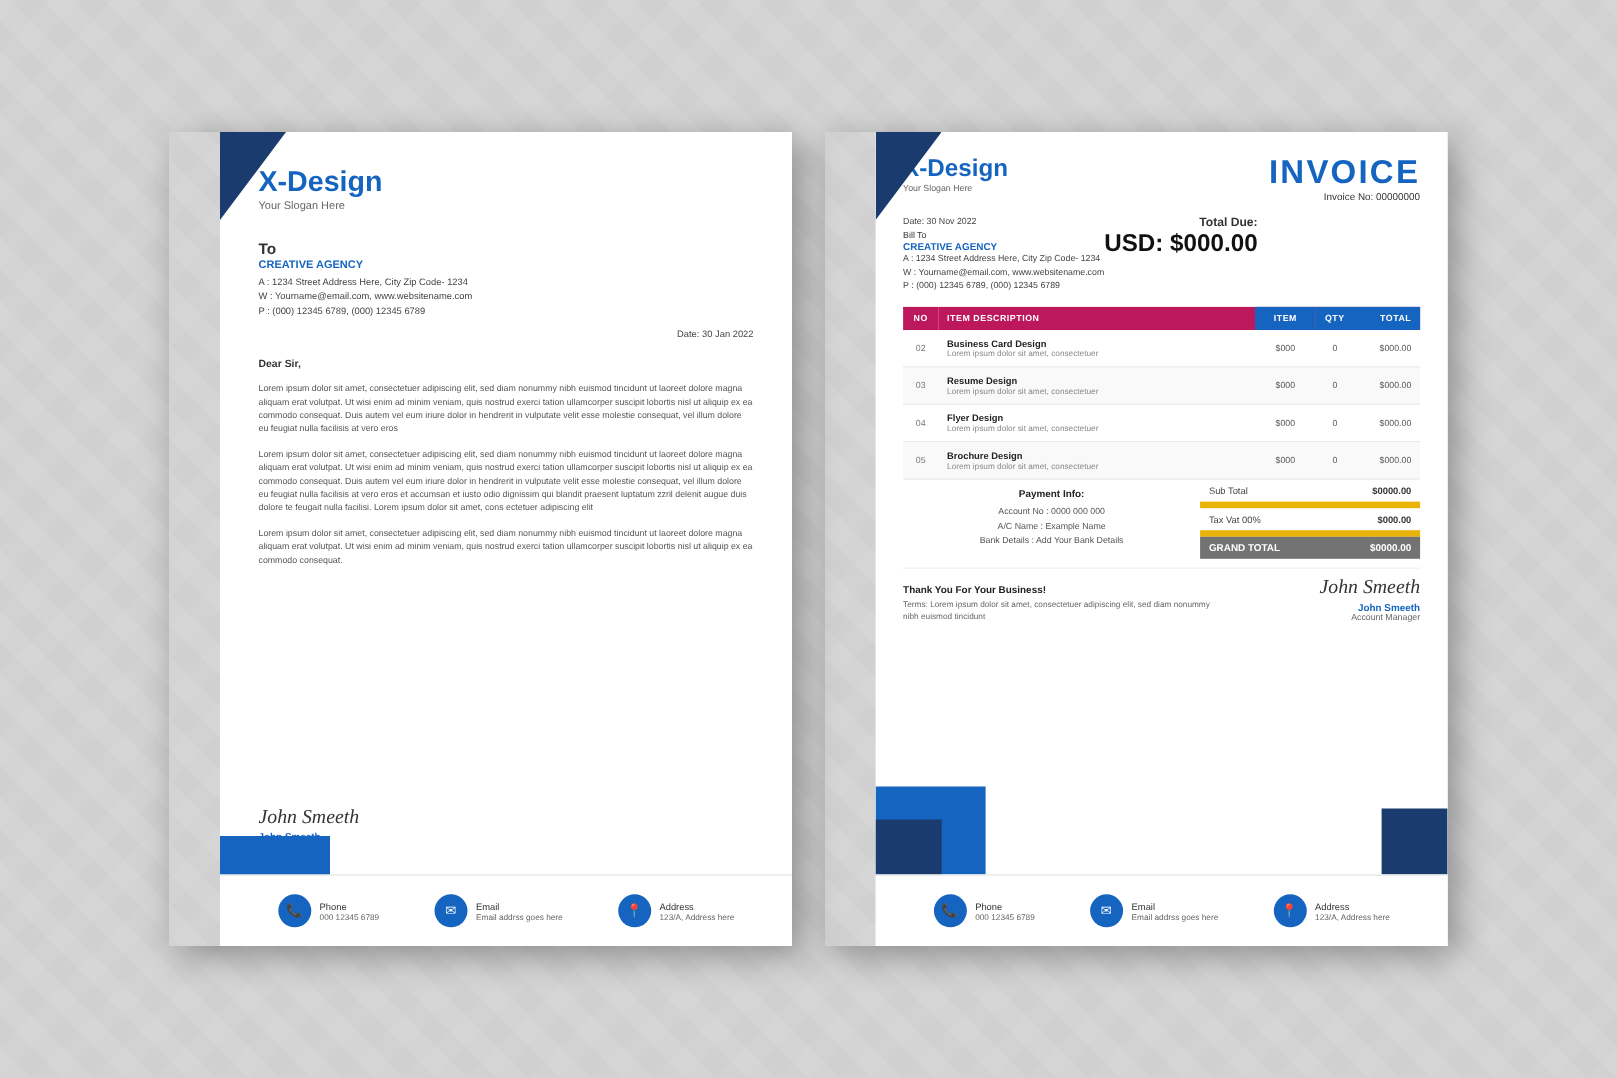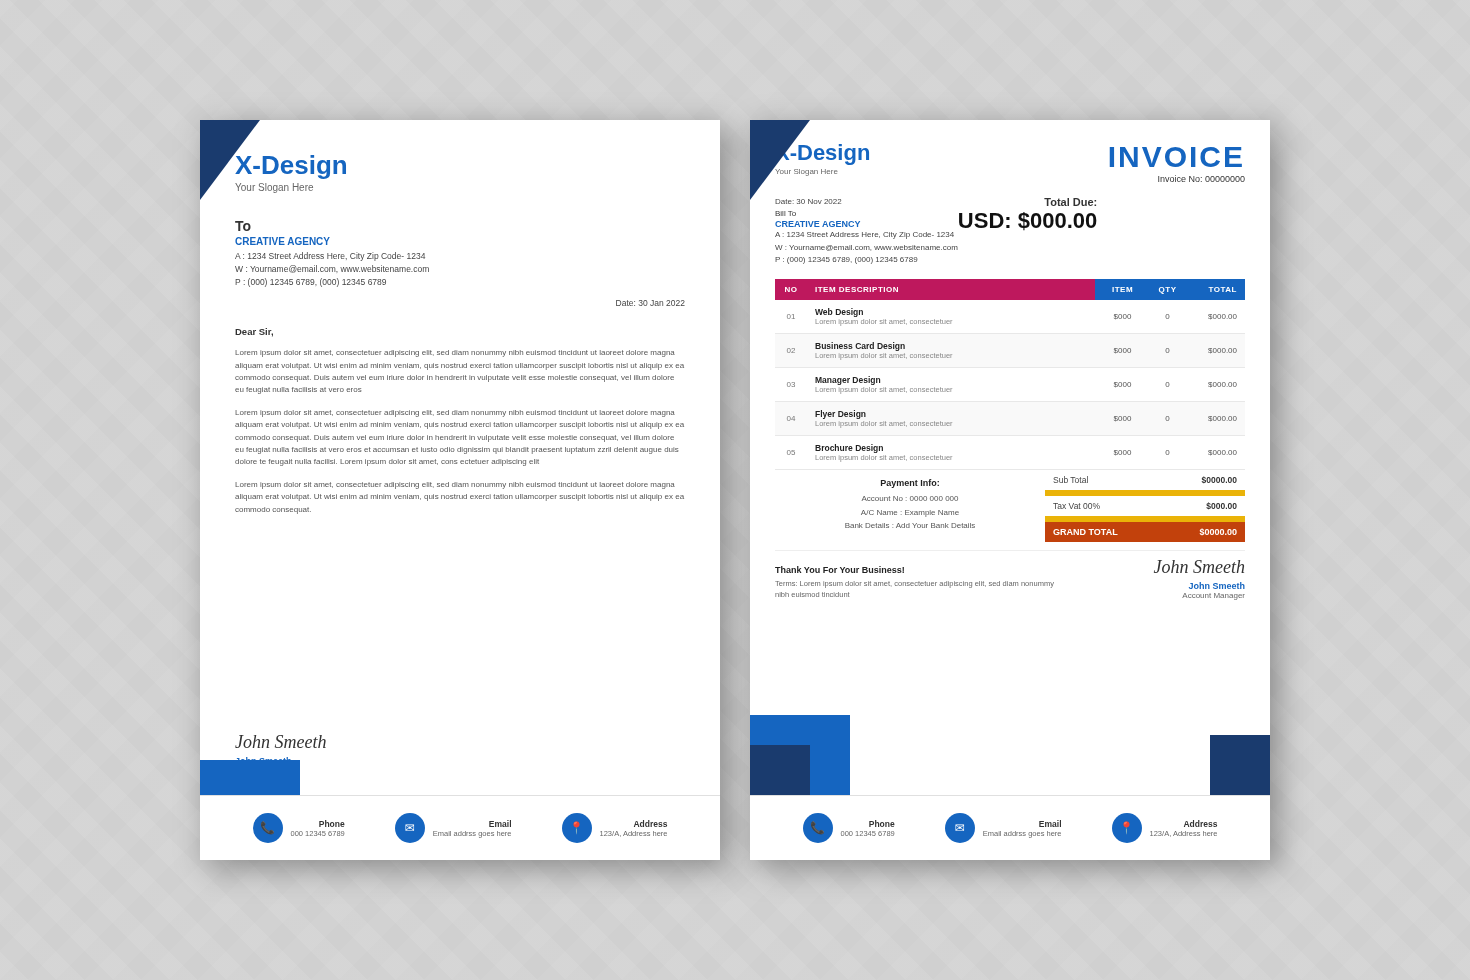--- a/index.html
+++ b/index.html
@@ -27,20 +27,21 @@
     .pages-container {
       display: flex;
       gap: 30px;
       z-index: 1;
       position: relative;
     }
     
     .doc-wrapper {
       box-shadow: 8px 8px 30px rgba(0,0,0,0.35);
       position: relative;
+      padding-left: 46px;
     }
     
     .letterhead {
       width: 520px;
       height: 740px;
       background: #fff;
       position: relative;
       overflow: hidden;
       display: flex;
       flex-direction: column;
@@ -170,23 +171,22 @@
       background: #1565c0;
       display: flex;
       align-items: center;
       justify-content: center;
       color: white;
       font-size: 12px;
       flex-shrink: 0;
     }
     .footer-text-block .footer-label {
       font-size: 8.5px;
-      font-weight: 700;
+      font-weight: 400;
       color: #333;
-      text-align: right;
     }
     .footer-text-block .footer-value {
       font-size: 7.5px;
       color: #666;
     }
 
     
     .invoice {
       width: 520px;
       height: 740px;
@@ -353,21 +353,21 @@
     .summary-row {
       display: flex;
       justify-content: space-between;
       padding: 5px 8px;
       font-size: 8.5px;
       border-bottom: 6px solid #eab308;
     }
     .summary-row .s-label { color: #444; }
     .summary-row .s-value { color: #333; font-weight: 600; }
     .summary-row.grand {
-      background: #c2410c;
+      background: #737373;
       border-bottom: none;
     }
     .summary-row.grand .s-label { color: white; font-weight: 700; font-size: 9px; }
     .summary-row.grand .s-value { color: white; font-weight: 700; font-size: 9px; }
     .inv-thanks {
       margin-top: 8px;
       padding-top: 6px;
       border-top: 1px solid #eee;
       display: flex;
       justify-content: space-between;
@@ -499,44 +499,34 @@
           <thead>
             <tr>
               <th class="center" style="width:32px">NO</th>
               <th>ITEM DESCRIPTION</th>
               <th class="center" style="width:55px; background:#1565c0;">ITEM</th>
               <th class="center" style="width:35px; background:#1565c0;">QTY</th>
               <th class="right" style="width:60px; background:#1565c0;">TOTAL</th>
             </tr>
           </thead>
           <tbody id="invoice-rows">
-          <tr>
-    <td class="center"><span class="item-no">01</span></td>
-    <td>
-      <div class="item-title">Web Design</div>
-      <div class="item-desc">Lorem ipsum dolor sit amet, consectetuer</div>
-    </td>
-    <td class="center">$000</td>
-    <td class="center">0</td>
-    <td class="right">$000.00</td>
-  </tr>
               <tr>
     <td class="center"><span class="item-no">02</span></td>
     <td>
       <div class="item-title">Business Card Design</div>
       <div class="item-desc">Lorem ipsum dolor sit amet, consectetuer</div>
     </td>
     <td class="center">$000</td>
     <td class="center">0</td>
     <td class="right">$000.00</td>
   </tr>
               <tr>
     <td class="center"><span class="item-no">03</span></td>
     <td>
-      <div class="item-title">Manager Design</div>
+      <div class="item-title">Resume Design</div>
       <div class="item-desc">Lorem ipsum dolor sit amet, consectetuer</div>
     </td>
     <td class="center">$000</td>
     <td class="center">0</td>
     <td class="right">$000.00</td>
   </tr>
               <tr>
     <td class="center"><span class="item-no">04</span></td>
     <td>
       <div class="item-title">Flyer Design</div>

